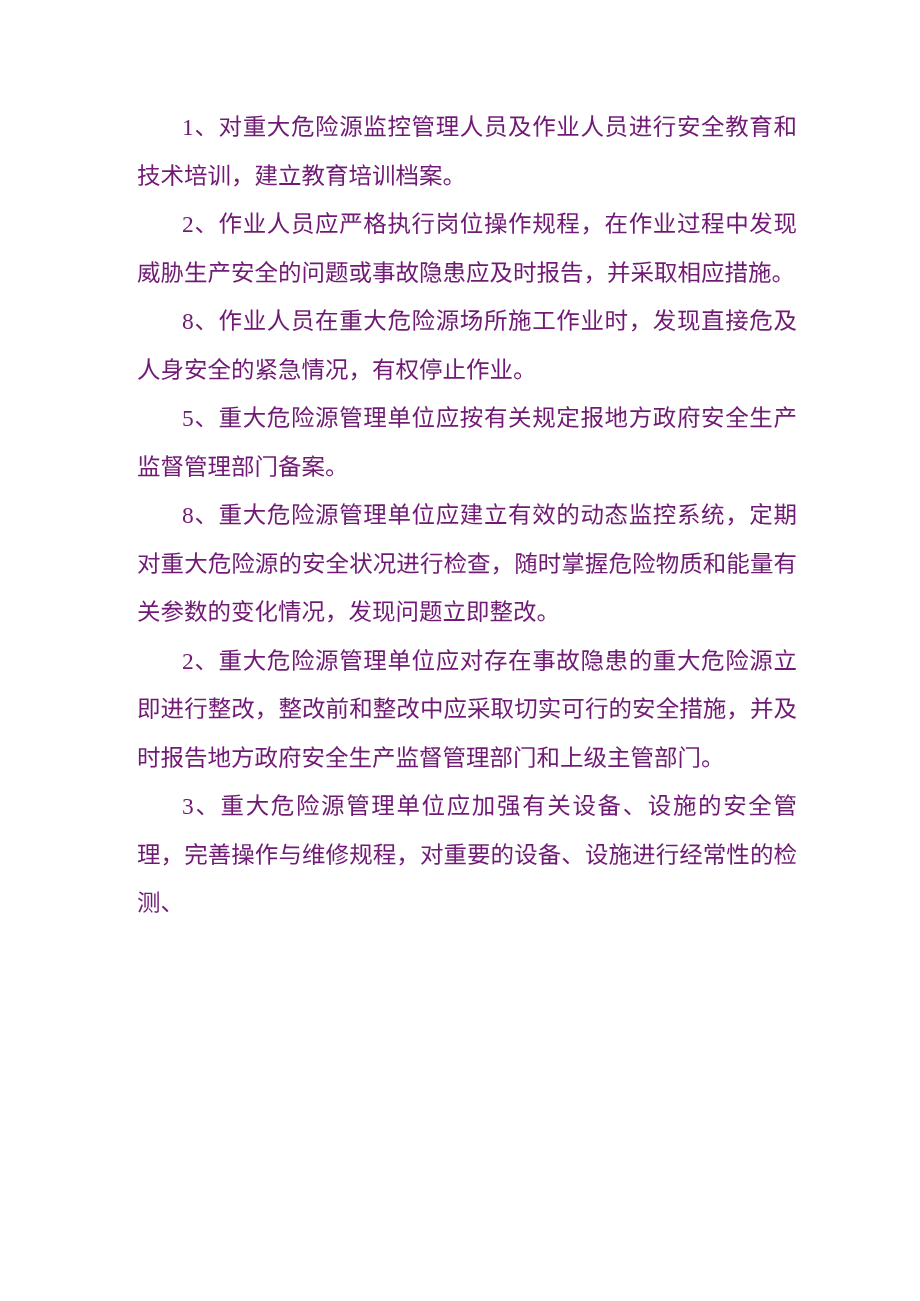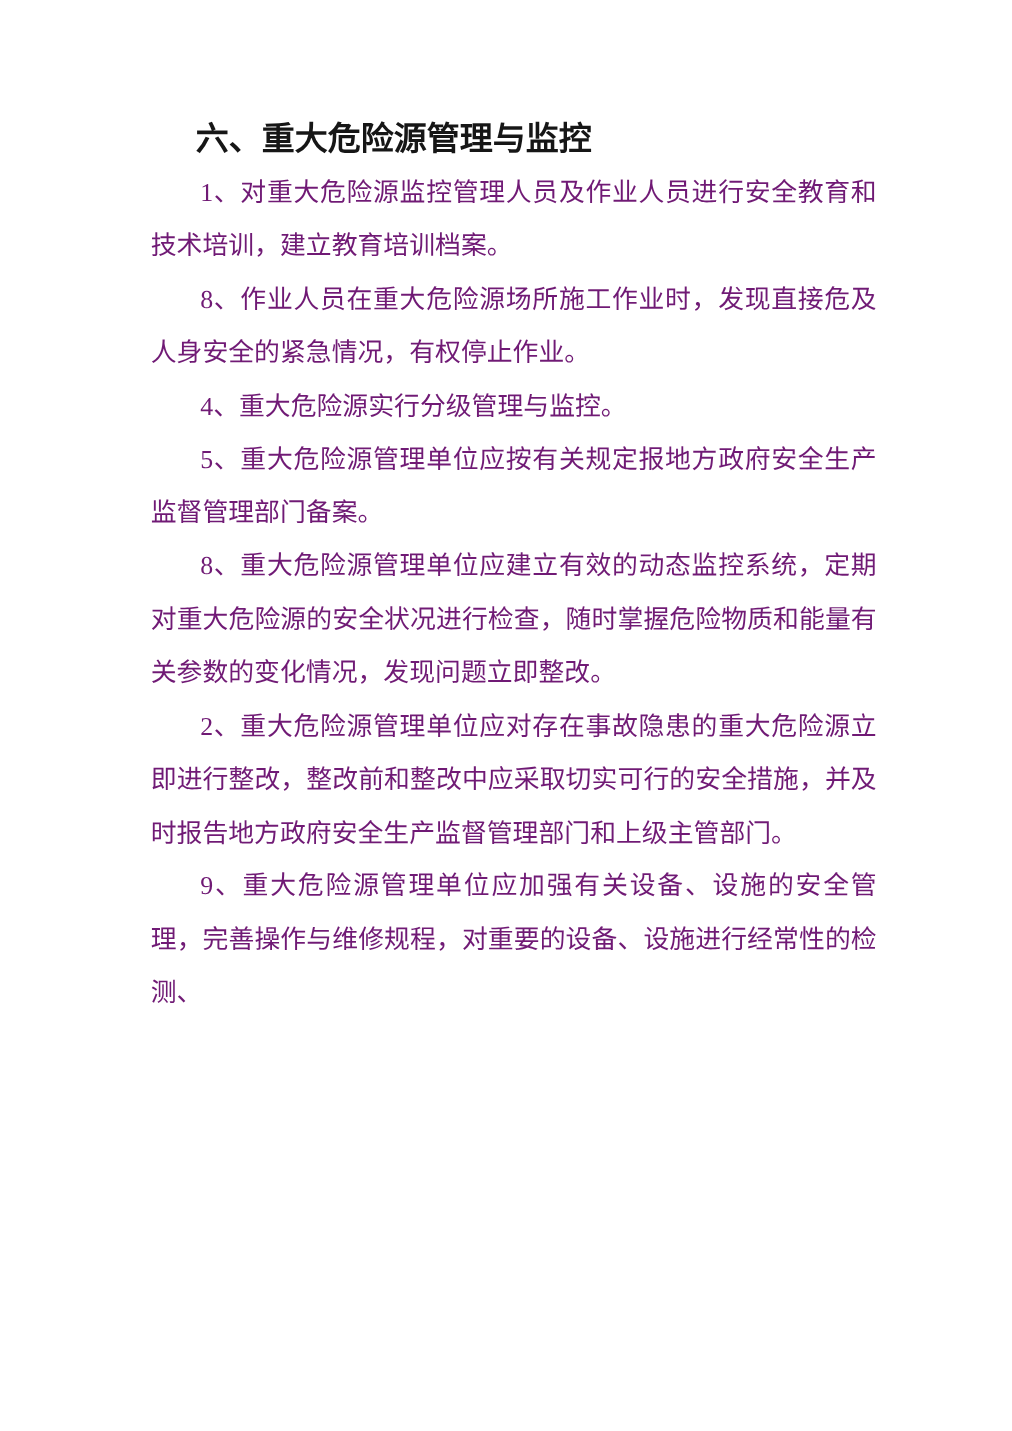--- a/index.html
+++ b/index.html
@@ -39,22 +39,21 @@
     text-justify: inter-character;
     text-indent: 45px;
     letter-spacing: 0;
   }
 </style>
 </head>
 <body>
 
 <div class="page">
   <div class="content">
-    <h1 class="heading">六、重大危险源管理与监控</h1>
     <p class="para">1、对重大危险源监控管理人员及作业人员进行安全教育和技术培训，建立教育培训档案。</p>
+    <p class="para">2、作业人员应严格执行岗位操作规程，在作业过程中发现威胁生产安全的问题或事故隐患应及时报告，并采取相应措施。</p>
     <p class="para">8、作业人员在重大危险源场所施工作业时，发现直接危及人身安全的紧急情况，有权停止作业。</p>
-    <p class="para">4、重大危险源实行分级管理与监控。</p>
     <p class="para">5、重大危险源管理单位应按有关规定报地方政府安全生产监督管理部门备案。</p>
     <p class="para">8、重大危险源管理单位应建立有效的动态监控系统，定期对重大危险源的安全状况进行检查，随时掌握危险物质和能量有关参数的变化情况，发现问题立即整改。</p>
     <p class="para">2、重大危险源管理单位应对存在事故隐患的重大危险源立即进行整改，整改前和整改中应采取切实可行的安全措施，并及时报告地方政府安全生产监督管理部门和上级主管部门。</p>
-    <p class="para">9、重大危险源管理单位应加强有关设备、设施的安全管理，完善操作与维修规程，对重要的设备、设施进行经常性的检测、</p>
+    <p class="para">3、重大危险源管理单位应加强有关设备、设施的安全管理，完善操作与维修规程，对重要的设备、设施进行经常性的检测、</p>
   </div>
 </div>
 
 </body></html>

